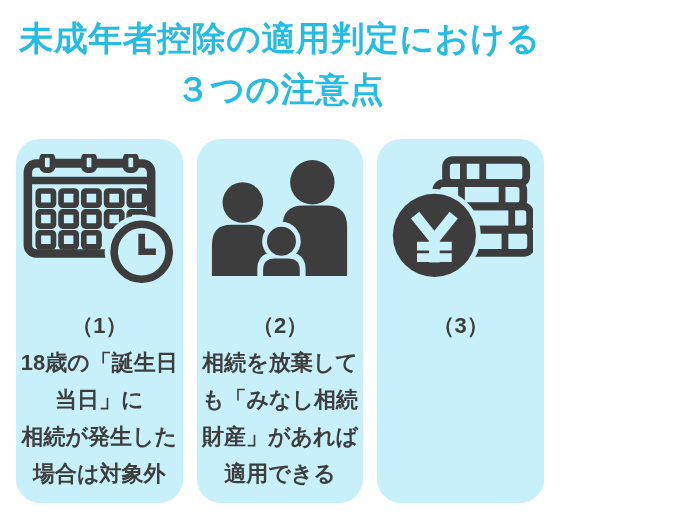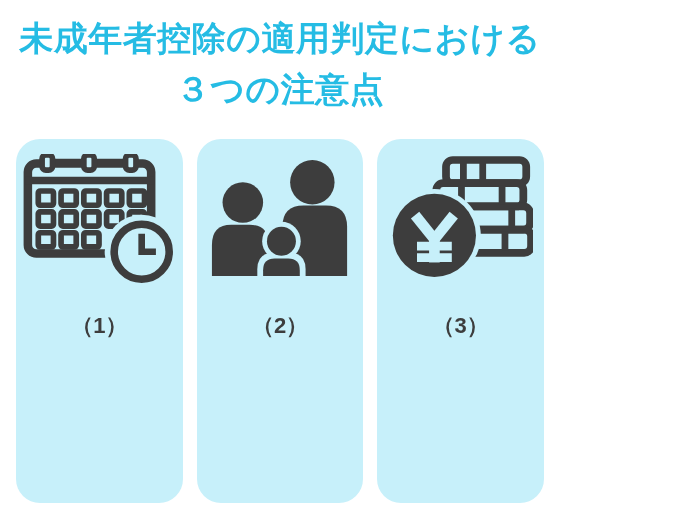--- a/index.html
+++ b/index.html
@@ -50,36 +50,44 @@
             <rect x="16" y="83" width="16" height="15" rx="2"></rect>
             <rect x="40" y="83" width="16" height="15" rx="2"></rect>
             <rect x="64" y="83" width="16" height="15" rx="2"></rect>
           </g>
           <circle cx="125" cy="103" r="39" fill="#c7f0fa"></circle>
           <circle cx="125" cy="103" r="29" fill="none" stroke="#3d3d3d" stroke-width="8"></circle>
           <path d="M125 84 V103 H140" fill="none" stroke="#3d3d3d" stroke-width="7"></path>
         </svg>
       </div>
       <div class="card-num">（1）</div>
+      <div class="card-text">18歳の「誕生日
+当日」に
+相続が発生した
+場合は対象外</div>
     </div>
 
     <div class="card">
       <div class="icon-wrap">
         <svg viewBox="0 0 145 126" width="140" height="122">
           <circle cx="34" cy="47" r="21" fill="#3d3d3d"></circle>
           <path d="M2 123 V91 Q2 70 22 70 H41 Q61 70 61 91 V123 Z" fill="#3d3d3d"></path>
           <circle cx="106" cy="26" r="23" fill="#3d3d3d"></circle>
           <path d="M75 123 V72 Q75 50 97 50 H120 Q142 50 142 72 V123 Z" fill="#3d3d3d"></path>
           <circle cx="74" cy="87" r="20" fill="#c7f0fa"></circle>
           <path d="M49 123 V116 Q49 99 66 99 H82 Q99 99 99 116 V123 Z" fill="#c7f0fa"></path>
           <circle cx="74" cy="87" r="15" fill="#3d3d3d"></circle>
           <path d="M55 123 V117 Q55 105 67 105 H81 Q93 105 93 117 V123 Z" fill="#3d3d3d"></path>
         </svg>
       </div>
       <div class="card-num">（2）</div>
+      <div class="card-text">相続を放棄して
+も「みなし相続
+財産」があれば
+適用できる</div>
     </div>
 
     <div class="card">
       <div class="icon-wrap">
         <svg viewBox="0 0 150 132" width="145" height="128">
           <g fill="none" stroke="#3d3d3d" stroke-width="8">
             <rect x="60" y="6" width="83" height="24" rx="7"></rect>
             <rect x="50" y="30" width="90" height="24" rx="7"></rect>
             <rect x="58" y="54" width="89" height="24" rx="7"></rect>
             <rect x="64" y="78" width="84" height="24" rx="7"></rect>

